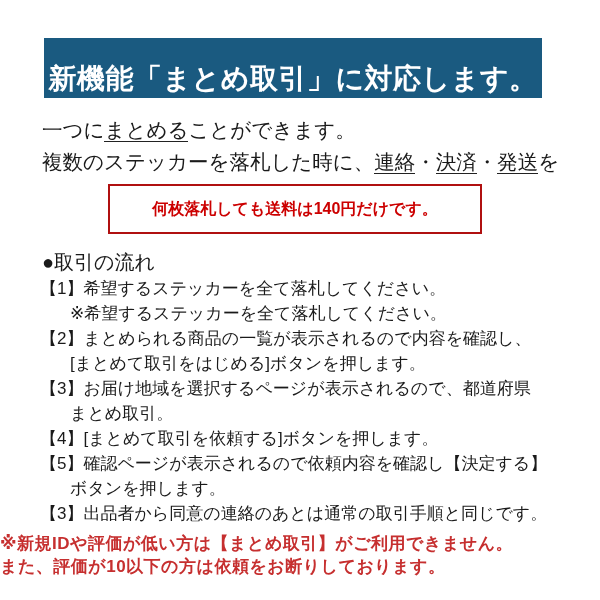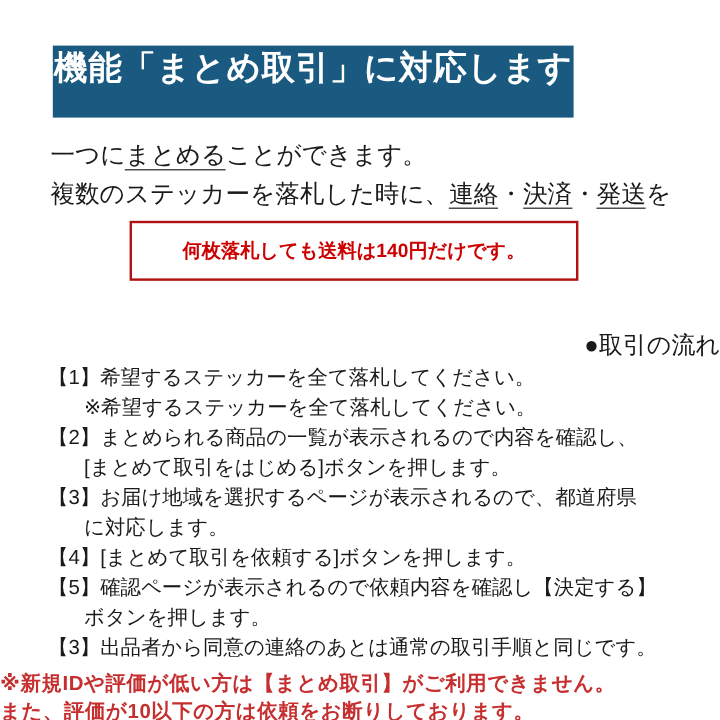--- a/index.html
+++ b/index.html
@@ -6,23 +6,23 @@
     margin: 0; padding: 0;
     width: 600px; height: 600px;
     background: #ffffff;
     overflow: hidden;
     font-family: "Liberation Sans", "DejaVu Sans", sans-serif;
   }
   .page { position: relative; width: 600px; height: 600px; color: var(--body_text, #1a1a1a); }
 
   .banner {
     margin: 38px 0 0 44px;
-    width: 434px; height: 60px;
+    width: 498px; height: 60px;
     background: var(--banner_bg, #1a5a80);
-    display: flex; align-items: flex-start; justify-content: center;
+    display: flex; align-items: flex-end; justify-content: center;
   }
   .banner-title {
     color: var(--banner_text, #ffffff);
     font-size: 28px; font-weight: bold; letter-spacing: 0.5px;
     white-space: nowrap;
   }
 
   .intro {
     margin: 16px 0 0 42px;
     font-size: 20.5px; line-height: 32px;
@@ -35,22 +35,22 @@
     width: 370px; height: 46px;
     border: 2px solid var(--box_border, #b01010);
     display: flex; align-items: center; justify-content: center;
   }
   .fee-text {
     color: var(--box_text, #cc0000);
     font-size: 16px; font-weight: bold; white-space: nowrap;
   }
 
   .flow-heading {
-    margin: 41px 0 0 42px;
-    font-size: 20px; line-height: 27px; white-space: nowrap; text-align: right;
+    margin: 15px 0 0 42px;
+    font-size: 20px; line-height: 27px; white-space: nowrap;
   }
   .flow { font-size: 17px; }
   .flow-line { line-height: 25px; white-space: nowrap; }
   .flow-line.marker { margin-left: 40px; }
   .flow-line.cont   { margin-left: 70px; }
 
   .note {
     margin-top: 7px;
     color: var(--note_text, #c62f2f);
     font-size: 17px; font-weight: bold; line-height: 22.5px;
@@ -76,21 +76,21 @@
   </div>
 
   <div class="flow-heading">●取引の流れ</div>
 
   <div class="flow">
     <div class="flow-line marker">【1】希望するステッカーを全て落札してください。</div>
     <div class="flow-line cont">※希望するステッカーを全て落札してください。</div>
     <div class="flow-line marker">【2】まとめられる商品の一覧が表示されるので内容を確認し、</div>
     <div class="flow-line cont">[まとめて取引をはじめる]ボタンを押します。</div>
     <div class="flow-line marker">【3】お届け地域を選択するページが表示されるので、都道府県</div>
-    <div class="flow-line cont">に対応します。</div>
+    <div class="flow-line cont">まとめ取引。</div>
     <div class="flow-line marker">【4】[まとめて取引を依頼する]ボタンを押します。</div>
     <div class="flow-line marker">【5】確認ページが表示されるので依頼内容を確認し【決定する】</div>
     <div class="flow-line cont">ボタンを押します。</div>
     <div class="flow-line marker">【3】出品者から同意の連絡のあとは通常の取引手順と同じです。</div>
   </div>
 
   <div class="note">
     <div>※新規IDや評価が低い方は【まとめ取引】がご利用できません。</div>
     <div>また、評価が10以下の方は依頼をお断りしております。</div>
   </div>

